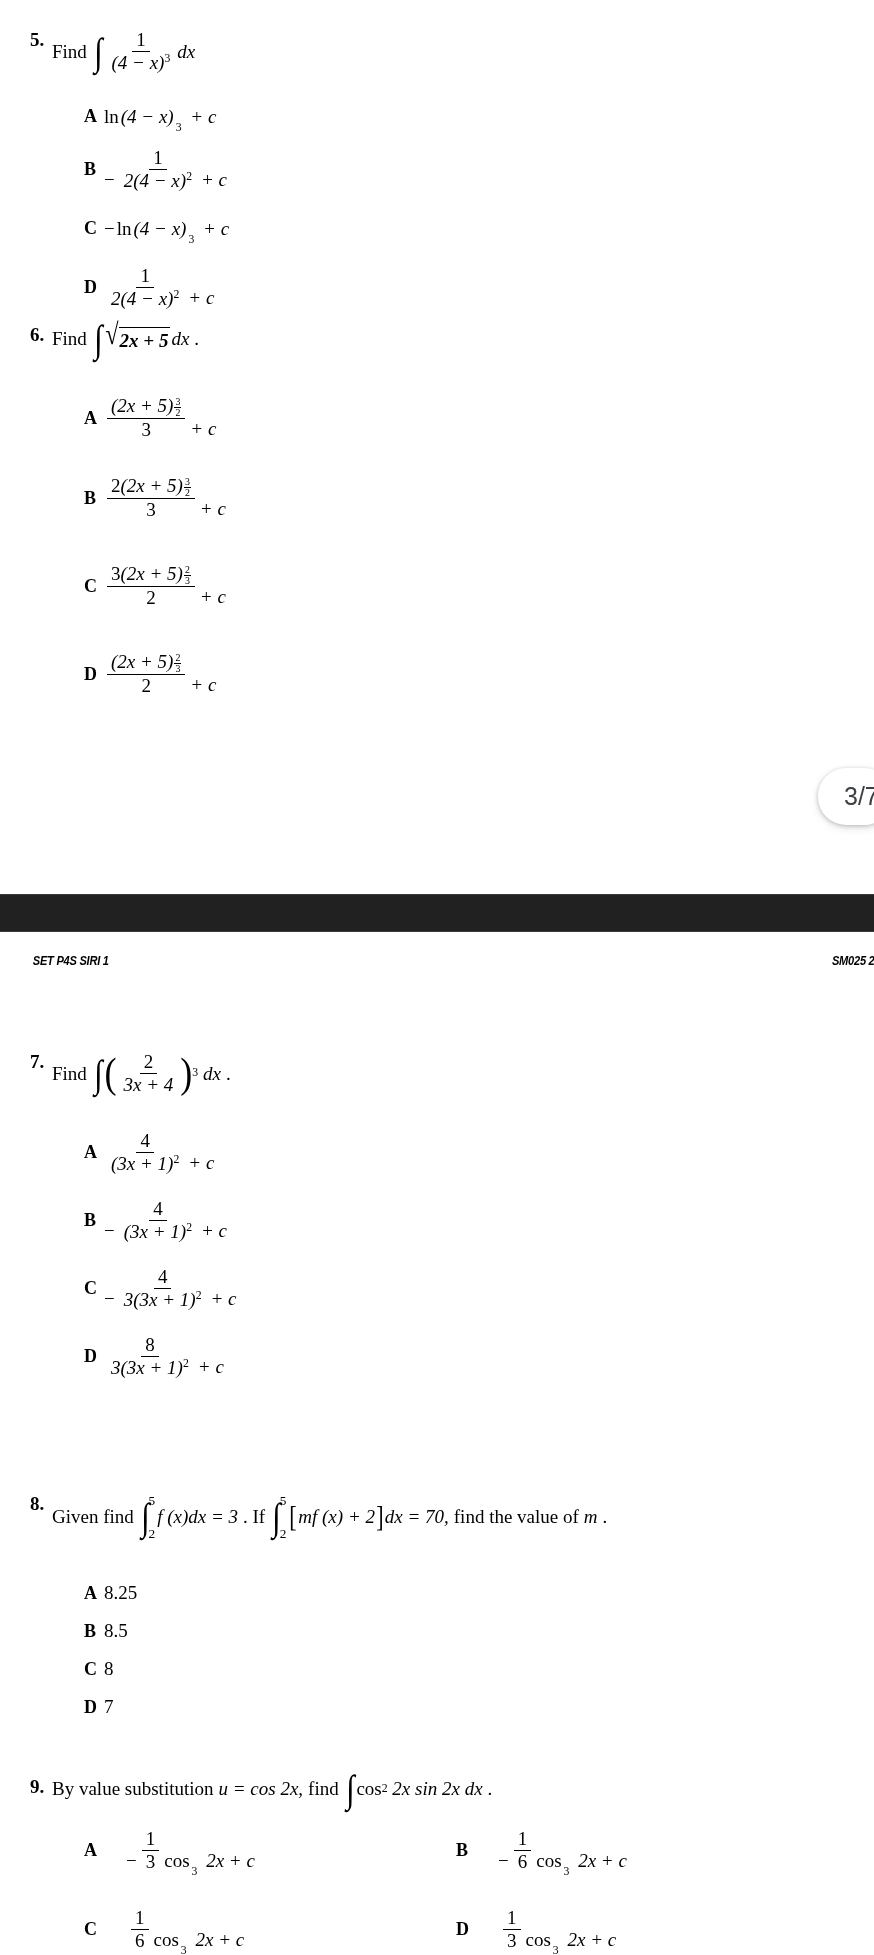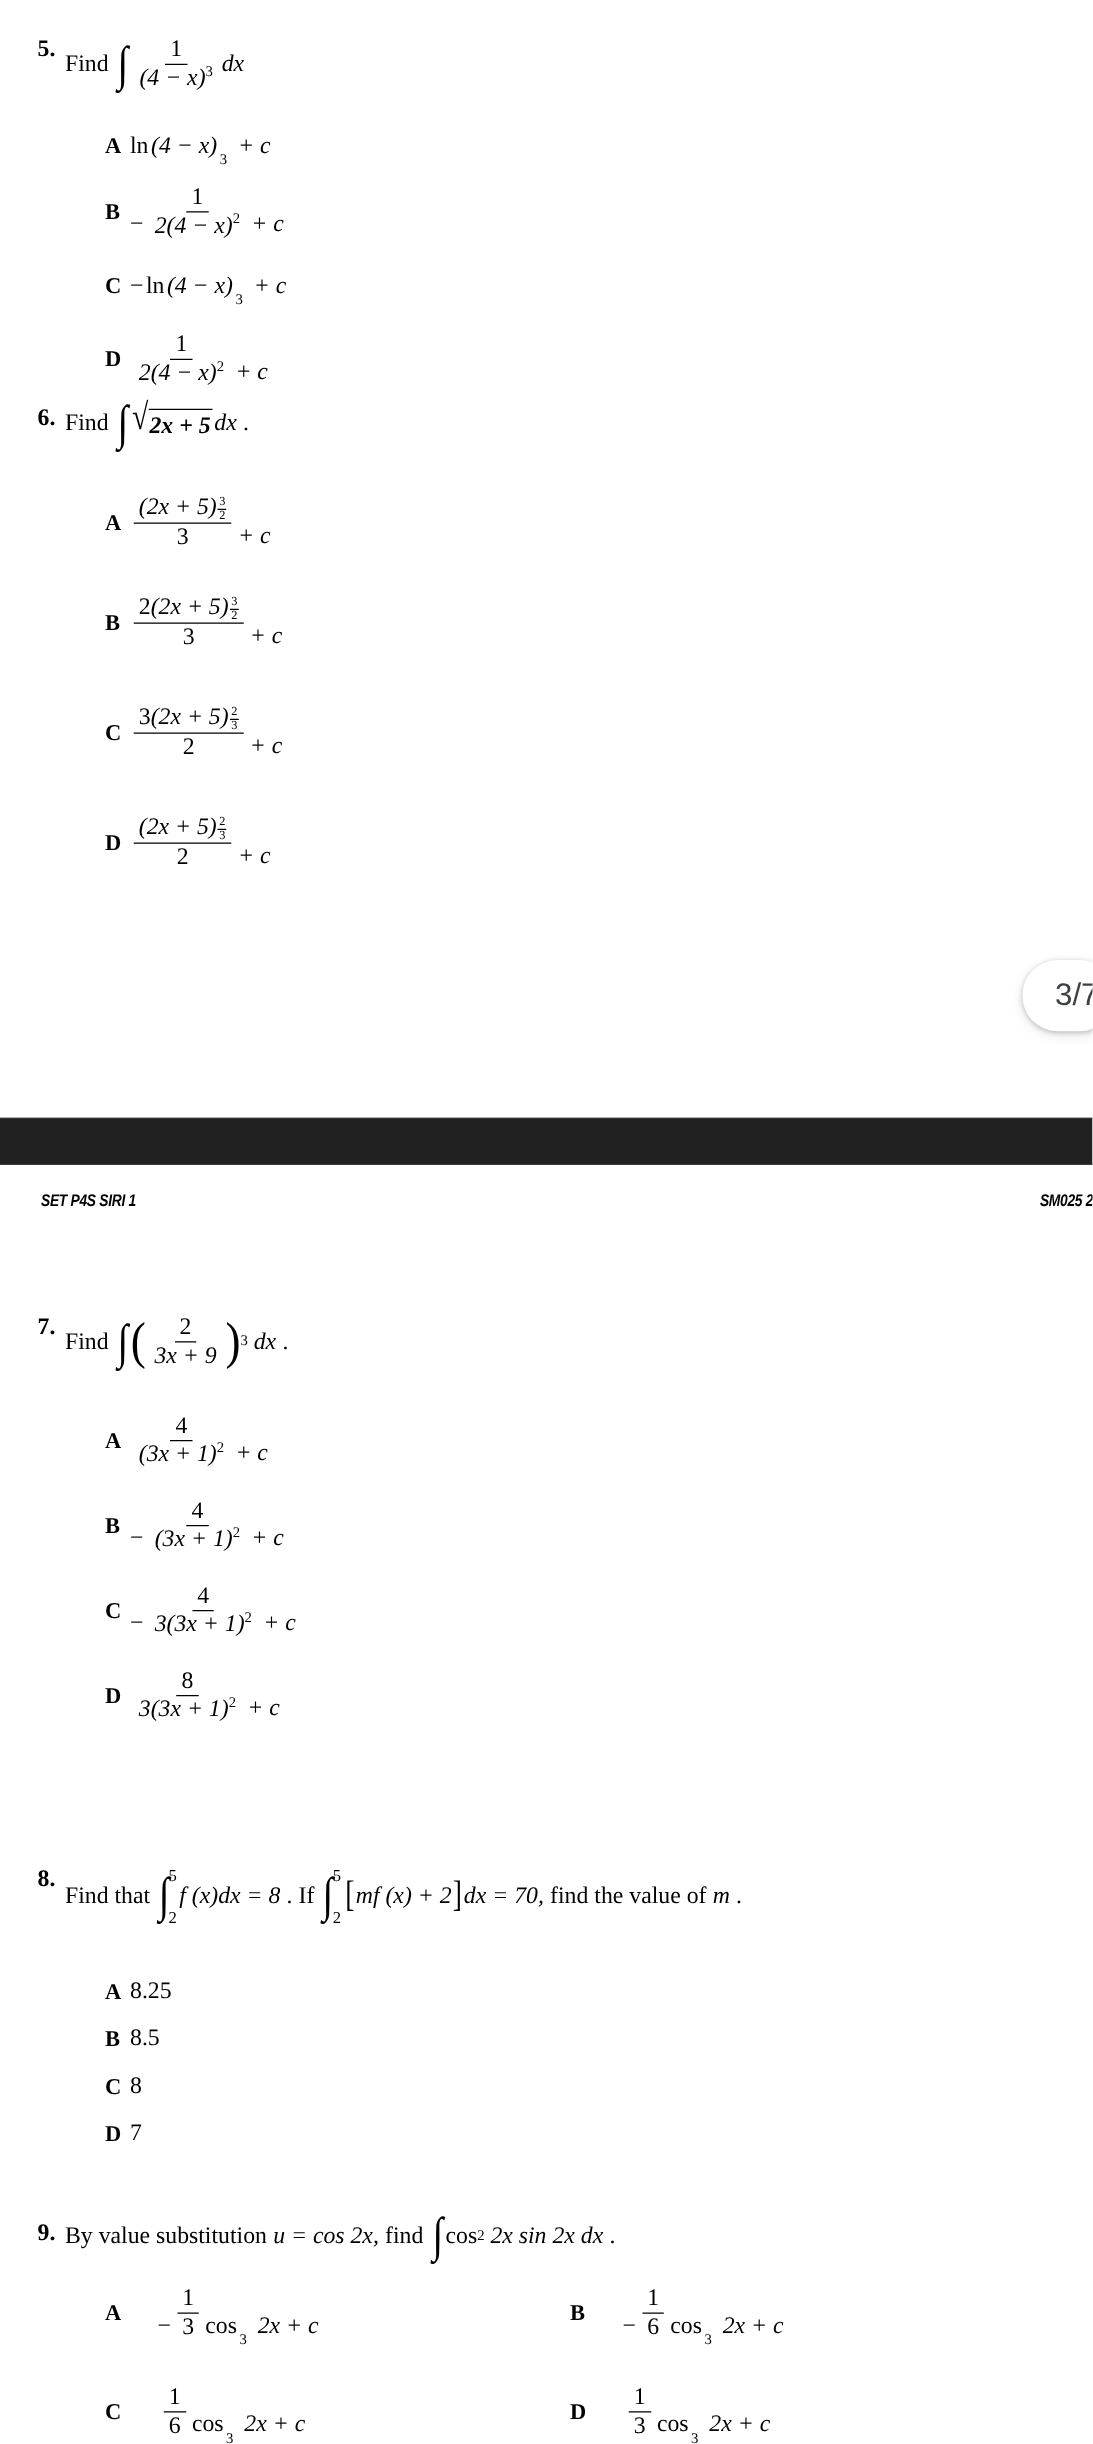--- a/index.html
+++ b/index.html
@@ -413,21 +413,21 @@
   <div class="q" style="top: 120px;">
     <div class="q-head">
       <div class="q-num">7.</div>
       <div class="q-text">
         <span>Find</span>
         <span class="intg">
           <span class="int-sym">∫</span>
           <span class="paren-big">(</span>
           <span class="frac">
             <span class="num mn">2</span>
-            <span class="den mi">3x + 9</span>
+            <span class="den mi">3x + 4</span>
           </span>
           <span class="paren-big">)</span>
             <span class="sup">3</span>
           <span>&nbsp;</span>
           <span class="mi">dx</span>
         </span>
         <span>.</span>
       </div>
     </div>
 
@@ -477,28 +477,28 @@
           <span class="mi">+ c</span>
         </div>
       </div>
     </div>
   </div>
 
   <div class="q" style="top: 562px;">
     <div class="q-head">
       <div class="q-num">8.</div>
       <div class="q-text">
-        <span>Find that</span>
+        <span>Given find</span>
         <span class="intg">
           <span class="int-sym">∫</span>
           <span class="int-lim">
             <span class="up">5</span>
             <span class="lo">2</span>
           </span>
-          <span class="mi">f (x)dx = 8</span>
+          <span class="mi">f (x)dx = 3</span>
         </span>
         <span>. If</span>
         <span class="intg">
           <span class="int-sym">∫</span>
           <span class="int-lim">
             <span class="up">5</span>
             <span class="lo">2</span>
           </span>
           <span class="brk">[</span>
           <span class="mi">mf (x) + 2</span>

